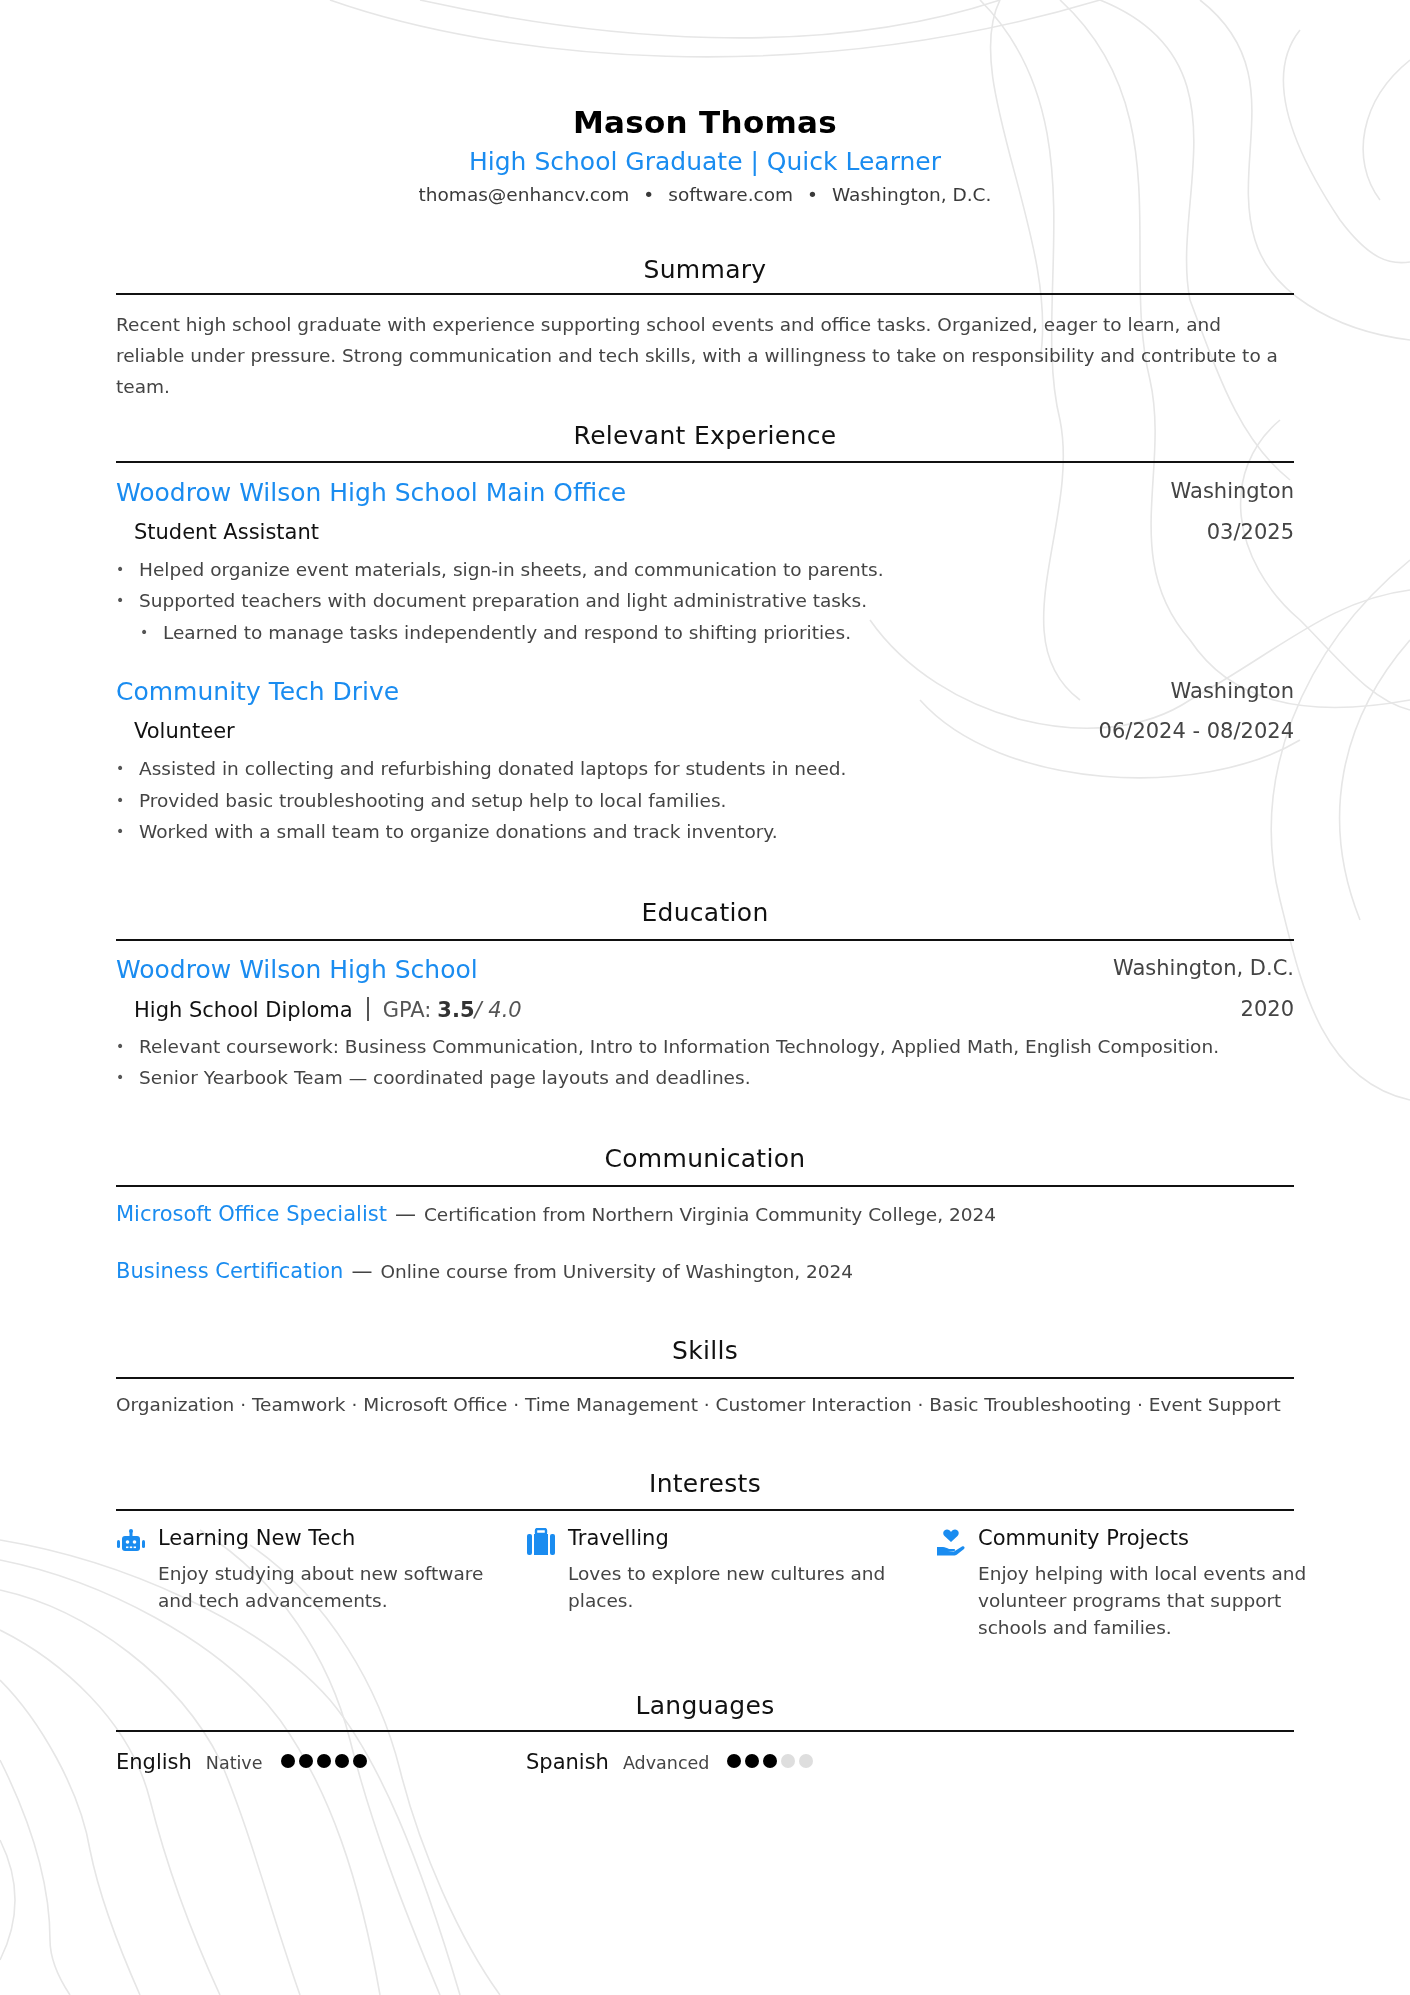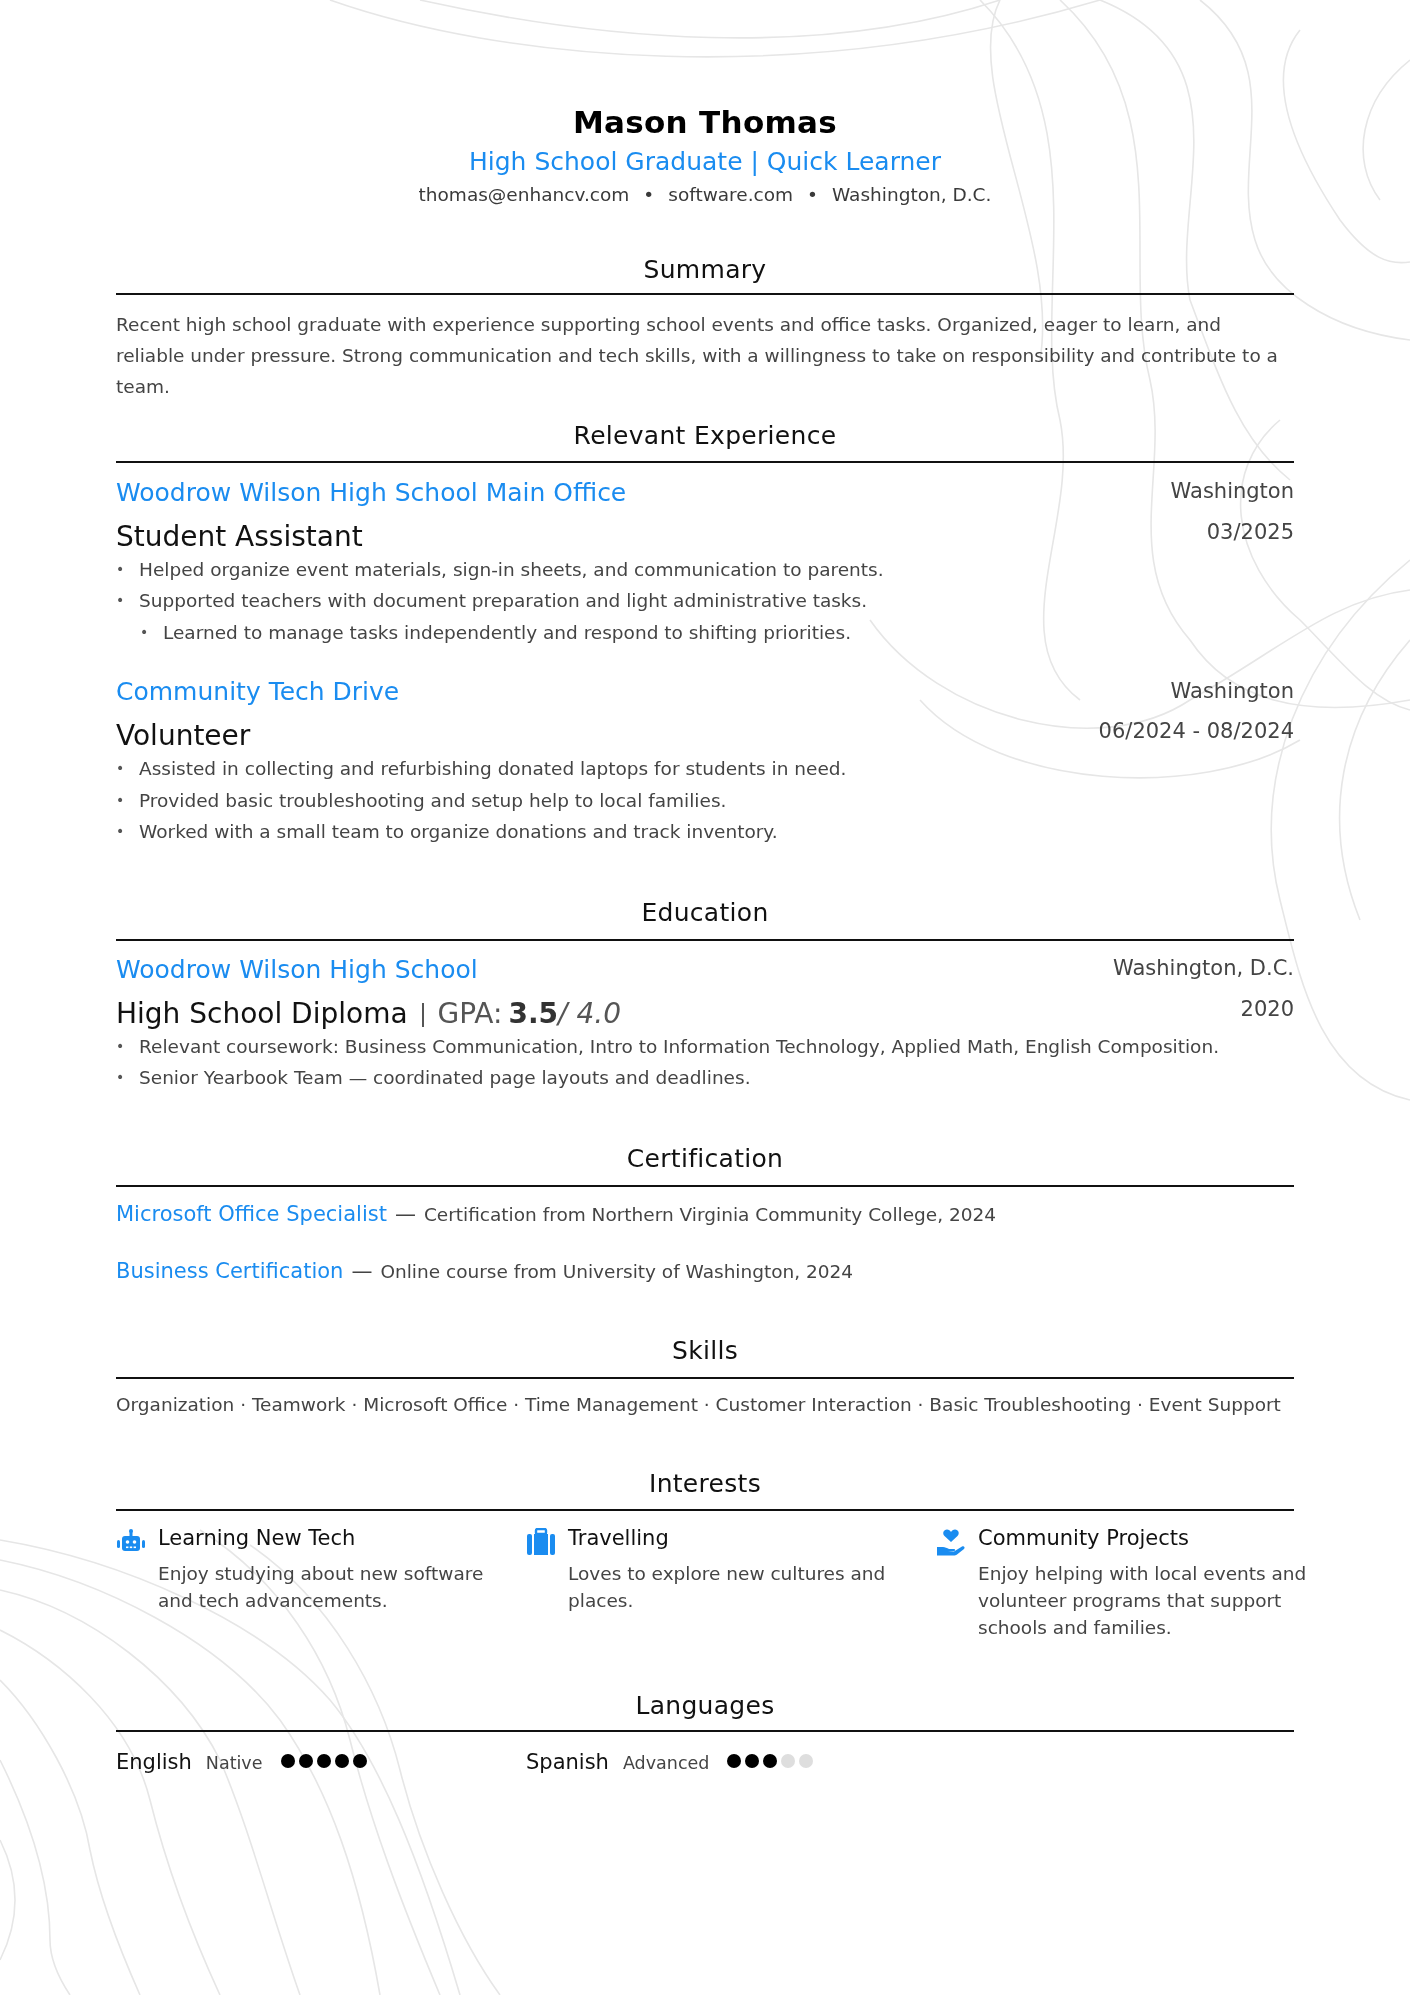--- a/index.html
+++ b/index.html
@@ -32,21 +32,21 @@
     font-size: 25px; color: #111; letter-spacing: 0.3px;
   }
   .rule { left: 0; width: 1178px; height: 0; border-top: 2px solid #111; }
 
   .para {
     left: 0; width: 1178px; font-size: 18.5px; color: #444; line-height: 31px;
     white-space: normal;
   }
 
   .company { left: 0; font-size: 25px; color: #1a8cf0; }
-  .role { left: 0; font-size: 28px; color: #111; }
+  .role { left: 18px; font-size: 21px; color: #111; }
   .right { right: 0; text-align: right; font-size: 21px; color: #444; }
   .bullet { left: 0; font-size: 18.5px; color: #444; }
   .bullet .dot { display: inline-block; width: 23px; color: #555; font-size: 14px; vertical-align: 2px; }
 
   .gpa-sep { display: inline-block; width: 2px; height: 24px; background: #555; vertical-align: -4px; margin: 0 14px; }
   .gpa-label { color: #555; }
   .gpa-val { font-weight: bold; color: #333; margin-left: 6px; }
   .gpa-max { color: #555; margin-left: 0; font-style: italic; }
 
   .cert-name { font-size: 21px; color: #1a8cf0; margin-top: 28px; }
@@ -137,21 +137,21 @@
     <div class="abs company" style="top:955px;">Woodrow Wilson High School</div>
     <div class="abs right" style="top:956px;">Washington, D.C.</div>
     <div class="abs role" style="top:997px;">
       <span>High School Diploma</span><span class="gpa-sep"></span><span class="gpa-label">GPA:</span><span class="gpa-val">3.5</span><span class="gpa-max">/ 4.0</span>
     </div>
     <div class="abs right" style="top:997px;">2020</div>
     <div class="abs bullet" style="top:1036px;"><span class="dot">•</span><span>Relevant coursework: Business Communication, Intro to Information Technology, Applied Math, English Composition.</span></div>
     <div class="abs bullet" style="top:1067px;"><span class="dot">•</span><span>Senior Yearbook Team — coordinated page layouts and deadlines.</span></div>
   </div>
 
-  <div class="abs sec-title" style="top:1144px;">Certification</div>
+  <div class="abs sec-title" style="top:1144px;">Communication</div>
   <div class="abs rule" style="top:1185px;"></div>
   <div class="abs" style="left:0; top:1202px;">
     <span class="cert-name">Microsoft Office Specialist</span><span class="cert-dash">—</span><span class="cert-desc">Certification from Northern Virginia Community College, 2024</span>
   </div>
   <div class="abs" style="left:0; top:1259px;">
     <span class="cert-name">Business Certification</span><span class="cert-dash">—</span><span class="cert-desc">Online course from University of Washington, 2024</span>
   </div>
 
   <div class="abs sec-title" style="top:1336px;">Skills</div>
   <div class="abs rule" style="top:1377px;"></div>

